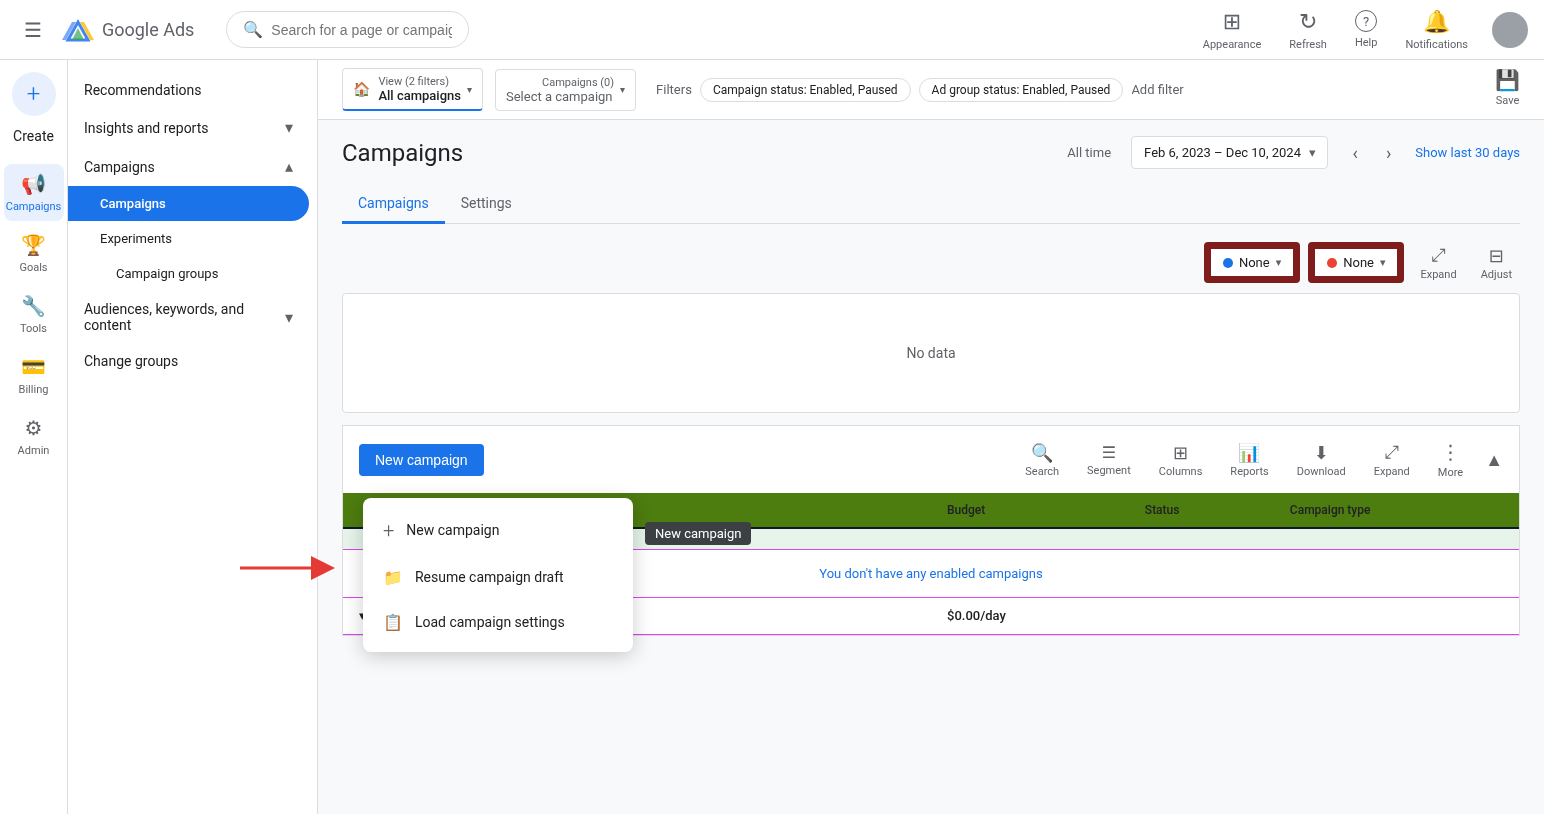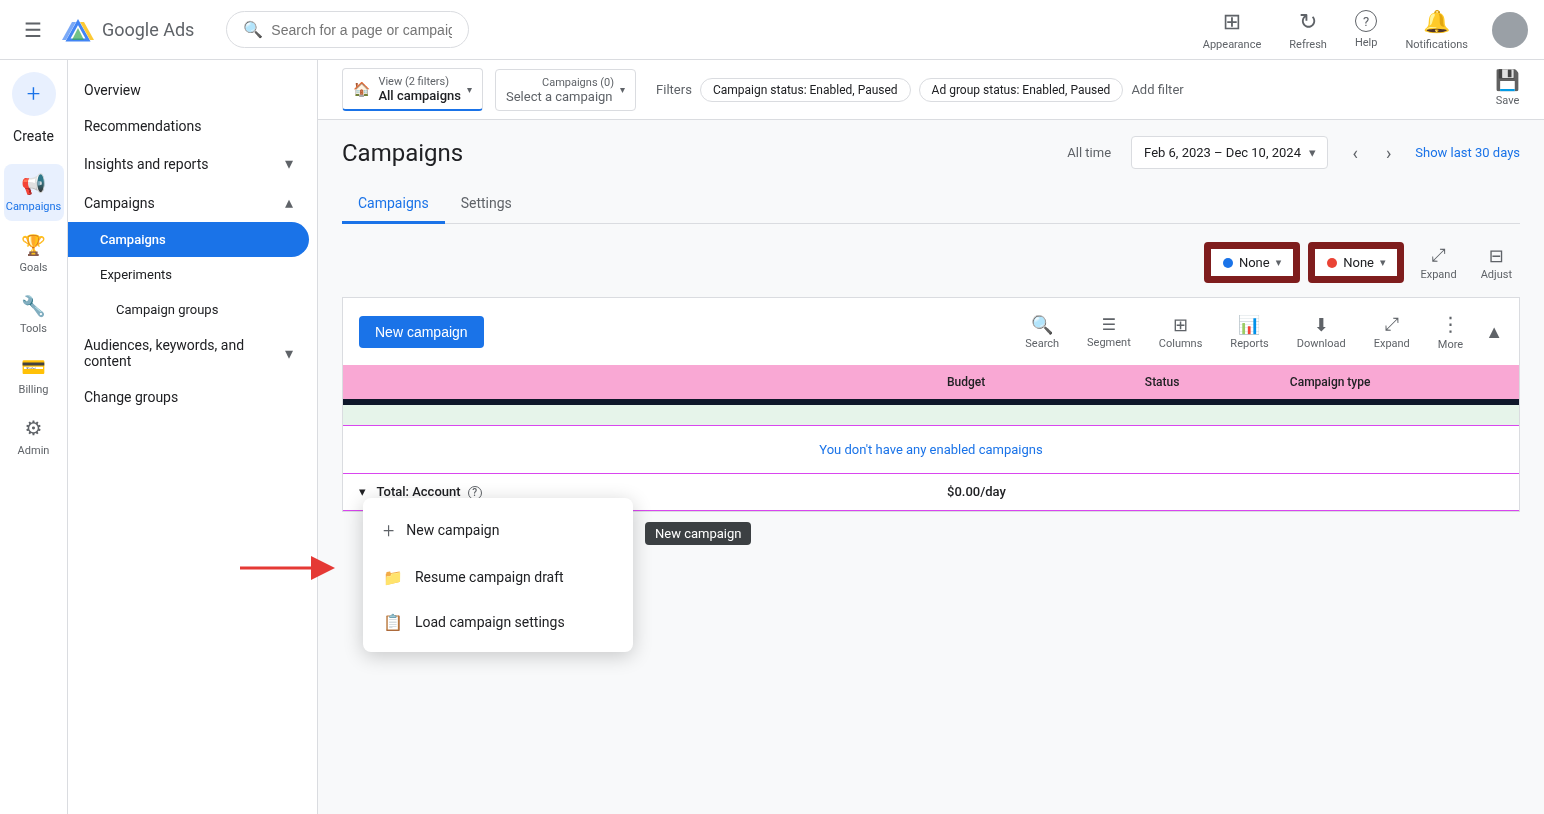--- a/index.html
+++ b/index.html
@@ -320,22 +320,22 @@
       border: 1px solid #dadce0;
       border-top: none;
     }
     table { width: 100%; border-collapse: collapse; }
     th {
       text-align: left;
       padding: 10px 16px;
       font-size: 12px;
       font-weight: 500;
       color: #202124;
-      border-bottom: 6px solid #0f172a;
-      background: #f9a8d4;
+      border-bottom: 2px solid #0f172a;
+      background: #4d7c0f;
     }
     td {
       padding: 10px 16px;
       font-size: 13px;
       border-bottom: 1px solid #d946ef;
     }
     .highlighted-row td { background: #e6f4ea; }
     .no-campaigns-row td {
       text-align: center;
       color: #1a73e8;
@@ -459,23 +459,20 @@
       <span class="nav-icon">💳</span>
       <span>Billing</span>
     </div>
     <div class="icon-nav-item">
       <span class="nav-icon">⚙</span>
       <span>Admin</span>
     </div>
   </div>
 
   <div class="sidebar">
-    <div class="sidebar-item">
-      <span>Overview</span>
-    </div>
     <div class="sidebar-item">
       <span>Recommendations</span>
     </div>
     <div class="sidebar-item">
       <span>Insights and reports</span>
       <span class="sidebar-chevron">▾</span>
     </div>
     <div class="sidebar-item">
       <span>Campaigns</span>
       <span class="sidebar-chevron">▴</span>
@@ -571,20 +568,23 @@
         <div class="expand-btn">
           <span class="icon">⤢</span>
           <span>Expand</span>
         </div>
         <div class="adjust-btn">
           <span class="icon">⊟</span>
           <span>Adjust</span>
         </div>
       </div>
 
+      <div class="no-data-area">
+        <span>No data</span>
+      </div>
 
       <div class="table-toolbar" style="margin-top:12px;">
         <button class="new-campaign-btn">New campaign</button>
         <div class="toolbar-spacer"></div>
         <div class="toolbar-action">
           <span class="icon">🔍</span>
           <span>Search</span>
         </div>
         <div class="toolbar-action">
           <span class="icon" style="font-size:16px;">☰</span>

